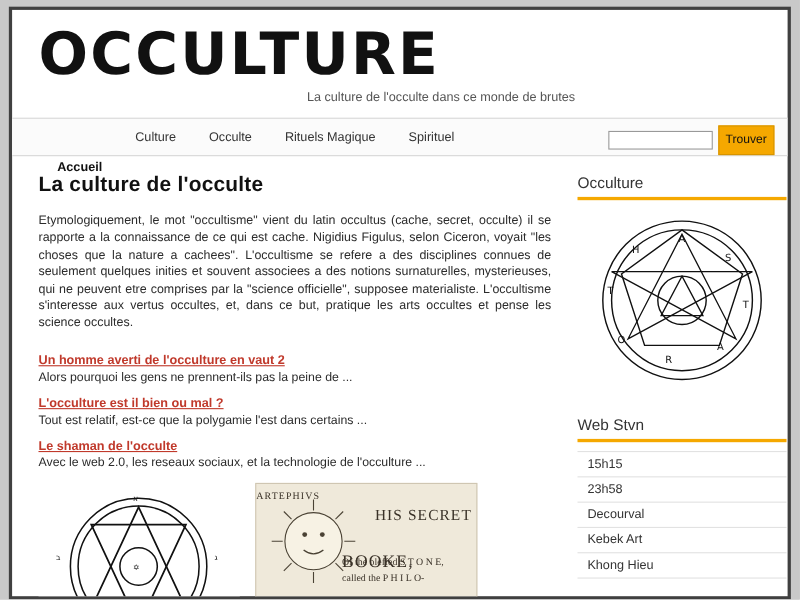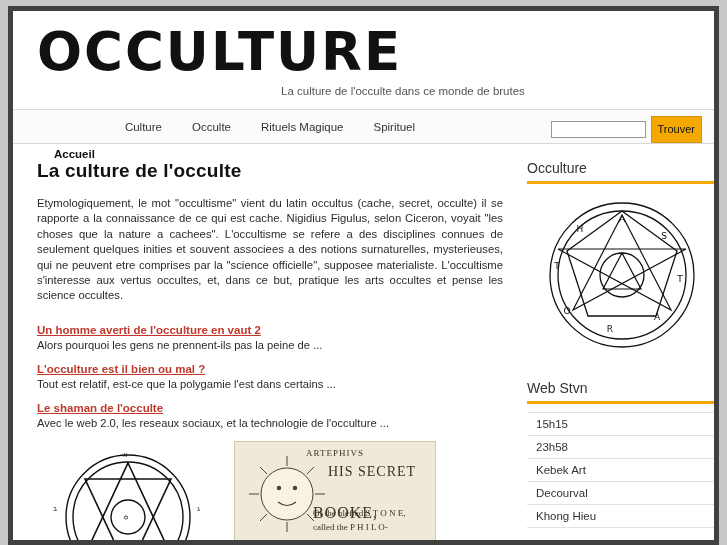--- a/index.html
+++ b/index.html
@@ -15,21 +15,21 @@
     overflow: hidden;
     background: #c9c9c9;
   }
   .sheet {
     position: absolute;
     left: 8px;
     top: 6px;
     width: 711px;
     height: 539px;
     background: #ffffff;
-    border: 5px solid #404040;
+    border: 3px solid #404040;
     box-sizing: border-box;
     overflow: hidden;
   }
   
   .header {
     position: relative;
     height: 98px;
   }
   .logo {
     position: absolute;
@@ -205,21 +205,21 @@
     height: 146px;
     background: #efe9da;
     border: 1px solid #cfc6b2;
     position: relative;
     overflow: hidden;
     font-family: "Liberation Serif", serif;
   }
   .book-title {
     position: absolute;
     left: 0; right: 0;
-    text-align: center;
+    text-align: left;
     font-size: 9px;
     letter-spacing: 1px;
     color: #3a3228;
   }
   .book-line {
     position: absolute;
     left: 0; right: 0;
     text-align: center;
     color: #3a3228;
   }
@@ -307,21 +307,21 @@
                 <circle cx="44" cy="46" r="2.2"></circle>
                 <circle cx="60" cy="46" r="2.2"></circle>
                 <path d="M43 60 q9 7 18 0" stroke="#4a4234" stroke-width="1.2" fill="none"></path>
               </g>
               <g stroke="#4a4234" stroke-width="1" fill="none">
                 <path d="M16 112 q18 -14 36 0 q18 14 36 0"></path>
                 <path d="M20 124 q16 -10 32 0 q16 10 32 0"></path>
               </g>
             </svg>
             <div class="book-title" style="top:6px;">ARTEPHIVS</div>
-            <div class="book-line" style="top:22px; font-size:14px; letter-spacing:1px; left:78px; right:4px; text-align:center;">HIS SECRET</div>
+            <div class="book-line" style="top:22px; font-size:14px; letter-spacing:1px; left:78px; right:4px; text-align:right;">HIS SECRET</div>
             <div class="book-line" style="top:42px; font-size:16px; letter-spacing:1px; left:78px; right:4px; text-align:left;margin-top:20px;">BOOKE,</div>
             <div class="book-line" style="top:66px; font-size:9px; left:78px; right:4px; text-align:left;">Of the bleffed S T O N E,</div>
             <div class="book-line" style="top:80px; font-size:9px; left:78px; right:4px; text-align:left;">called the P H I L O-</div>
             
           </div>
         </div>
       </div>
 
       <div class="side-col">
 
@@ -349,22 +349,22 @@
               </g>
             </svg>
           </div>
         </div>
 
         <div class="widget">
           <div class="widget-title">Web Stvn</div>
           <div class="link-list">
             <div class="li">15h15</div>
             <div class="li">23h58</div>
+            <div class="li">Decourval</div>
             <div class="li">Kebek Art</div>
-            <div class="li">Decourval</div>
             <div class="li">Khong Hieu</div>
 
           </div>
         </div>
 
       </div>
     </div>
 
   </div>
 </div>

